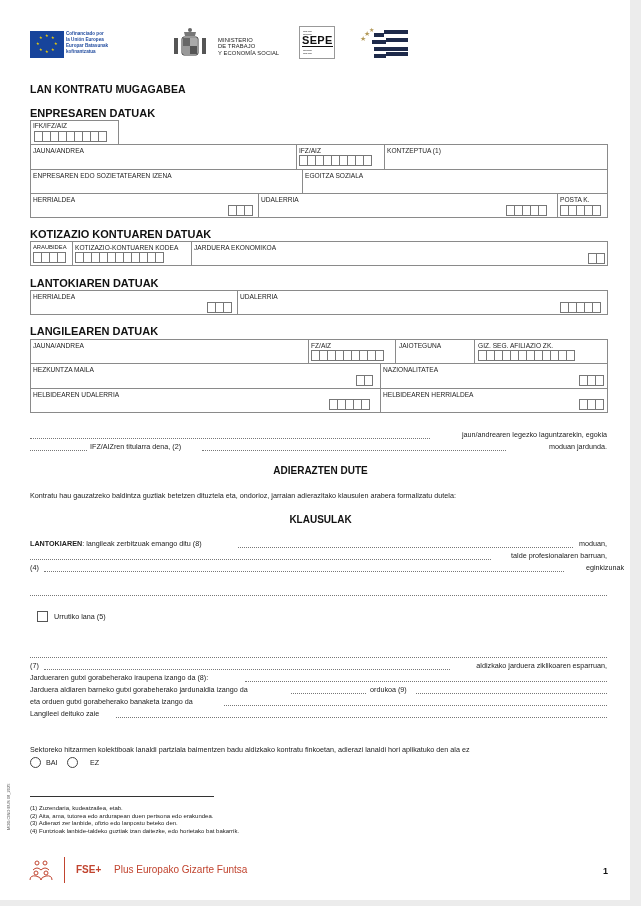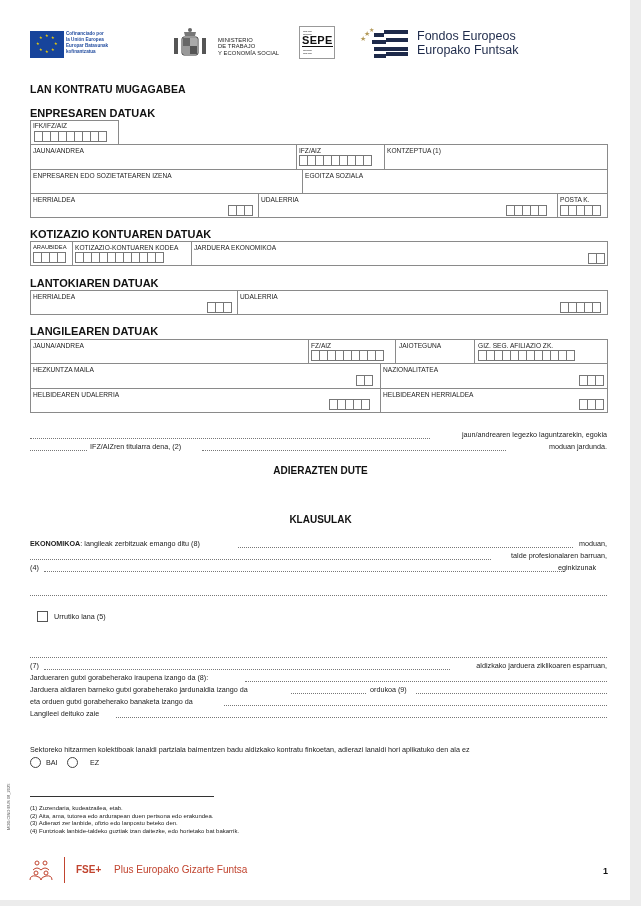--- a/index.html
+++ b/index.html
@@ -90,24 +90,20 @@
       <text x="9" y="5" font-size="6" fill="#b49a5a">★</text>
       <text x="0" y="14" font-size="7" fill="#b49a5a">★</text>
     <rect x="14" y="6" width="10" height="4" fill="#1e2a4a"></rect>
       <rect x="24" y="3" width="24" height="4" fill="#1e2a4a"></rect>
     <rect x="12" y="13" width="14" height="4" fill="#1e2a4a"></rect>
       <rect x="26" y="11" width="22" height="4" fill="#1e2a4a"></rect>
     <rect x="14" y="20" width="34" height="4" fill="#1e2a4a"></rect>
     <rect x="14" y="27" width="12" height="4" fill="#1e2a4a"></rect>
       <rect x="26" y="25" width="22" height="4" fill="#1e2a4a"></rect>
   </svg>
-  <div class="abs fe-text">
-    <div>Fondos Europeos</div>
-    <div>Europako Funtsak</div>
-  </div>
 
   <div class="abs doc-title">LAN KONTRATU MUGAGABEA</div>
 
   <div class="abs sec-title" style="top:107px">ENPRESAREN DATUAK</div>
 
   <div class="cell" style="left:30px;top:120px;width:89px;height:25px">
     <span class="lbl" style="left:2px;top:1px">IFK/IFZ/AIZ</span>
     <div class="boxes" style="left:3px;top:10px">
         <i></i>
         <i></i>
@@ -307,31 +303,32 @@
   </div>
 
   <div class="dots" style="left:30px;top:437px;width:400px"></div>
   <span class="txt" style="right:23px;top:430px">jaun/andrearen legezko laguntzarekin, egokia</span>
   <div class="dots" style="left:30px;top:449px;width:57px"></div>
   <span class="txt" style="left:90px;top:442px">IFZ/AIZren titularra dena, (2)</span>
   <div class="dots" style="left:202px;top:449px;width:304px"></div>
   <span class="txt" style="right:23px;top:442px">moduan jardunda.</span>
 
   <div class="center-title" style="top:465px">ADIERAZTEN DUTE</div>
+  <span class="txt" style="left:30px;top:491px">Kontratu hau gauzatzeko baldintza guztiak betetzen dituztela eta, ondorioz, jarraian adierazitako klausulen arabera formalizatu dutela:</span>
 
   <div class="center-title" style="top:514px">KLAUSULAK</div>
 
-  <span class="txt" style="left:30px;top:539px"><b>EKONOMIKOA</b><span>: langileak zerbitzuak emango ditu (8)</span></span>
+  <span class="txt" style="left:30px;top:539px"><b>LANTOKIAREN</b><span>: langileak zerbitzuak emango ditu (8)</span></span>
   <div class="dots" style="left:238px;top:546px;width:335px"></div>
   <span class="txt" style="right:23px;top:539px">moduan,</span>
   <div class="dots" style="left:30px;top:558px;width:461px"></div>
   <span class="txt" style="right:23px;top:551px">talde profesionalaren barruan,</span>
   <span class="txt" style="left:30px;top:563px">(4)</span>
   <div class="dots" style="left:44px;top:570px;width:520px"></div>
-  <span class="txt" style="right:34px;top:563px">eginkizunak</span>
+  <span class="txt" style="right:6px;top:563px">eginkizunak</span>
   <div class="dots" style="left:30px;top:594px;width:577px"></div>
 
   <div class="chk" style="left:37px;top:611px"></div>
   <span class="txt" style="left:54px;top:612px">Urrutiko lana (5)</span>
 
   <div class="dots" style="left:30px;top:656px;width:577px"></div>
   <span class="txt" style="left:30px;top:661px">(7)</span>
   <div class="dots" style="left:44px;top:668px;width:406px"></div>
   <span class="txt" style="right:23px;top:661px">aldizkako jarduera ziklikoaren esparruan,</span>
   <span class="txt" style="left:30px;top:673px">Jardueraren gutxi gorabeherako iraupena izango da (8):</span>

